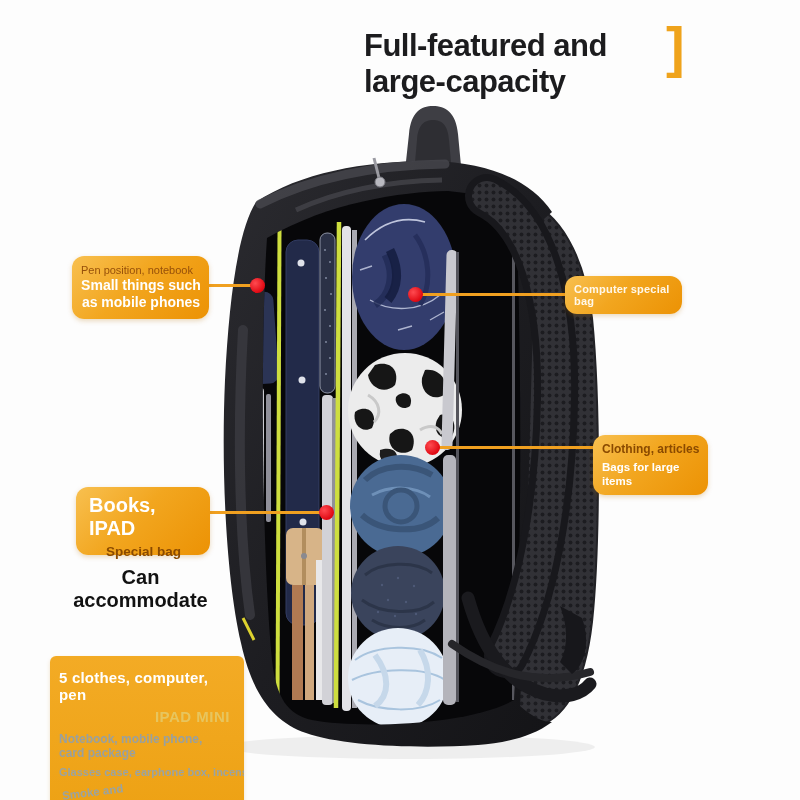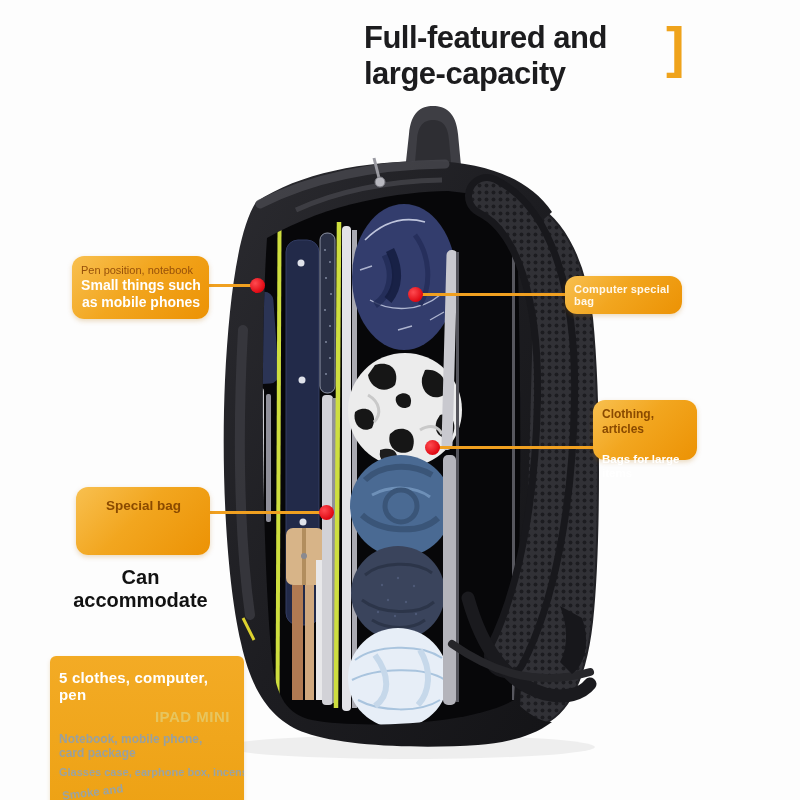--- a/index.html
+++ b/index.html
@@ -8,21 +8,21 @@
     background:#fdfdfd;
     font-family:"Liberation Sans",sans-serif;
   }
   
   .tagline{
     position:absolute;left:98px;top:30px;
     font-size:21px;font-weight:bold;color:#f0d335;letter-spacing:.5px;
     text-shadow:0 0 1px rgba(240,211,53,.45);
   }
   .main-title{
-    position:absolute;left:364px;top:20px;
+    position:absolute;left:364px;top:28px;
     font-size:31px;line-height:36px;font-weight:bold;color:#1c1c1e;
     letter-spacing:-.5px;
   }
   .bracket{
     position:absolute;left:666px;top:14px;
     font-size:56px;font-weight:bold;color:#efa31c;
   }
   
   .callout{
     position:absolute;z-index:4;border-radius:12px;
@@ -33,21 +33,21 @@
   .co-line{position:absolute;z-index:2;height:3px;background:#f0a020;}
   .co-dot{
     position:absolute;z-index:3;width:15px;height:15px;border-radius:50%;
     background:radial-gradient(circle at 35% 35%,#ff4a50,#df0812 70%);
   }
   .co-small{font-size:11px;font-weight:normal;color:#96500a;line-height:14px;}
   .co-big{font-size:14px;font-weight:bold;color:#ffffff;line-height:17px;text-align:center;}
   #callout-computer{display:flex;align-items:flex-start;justify-content:center;}
   #callout-computer .co-label{font-size:11px;font-weight:bold;color:#fff8ea;letter-spacing:.2px;}
   #callout-clothing .co-title{font-size:12px;font-weight:bold;color:#8a4a00;line-height:15px;}
-  #callout-clothing .co-sub{font-size:11.5px;font-weight:bold;color:#ffffff;line-height:14px;margin-top:15px;}
+  #callout-clothing .co-sub{font-size:11.5px;font-weight:bold;color:#ffffff;line-height:14px;margin-top:3px;}
   #callout-books .co-title{font-size:20px;font-weight:bold;color:#ffffff;line-height:23px;margin-left:4px;}
   #callout-books .co-sub{font-size:13.5px;font-weight:bold;color:#8a4a00;line-height:16px;margin-top:4px;text-align:center;}
   
   .can-acc{
     position:absolute;left:48px;top:566px;width:185px;z-index:4;
     text-align:center;font-size:20px;line-height:23px;font-weight:bold;color:#121212;
   }
   .capacity-box{
     position:absolute;left:50px;top:656px;width:194px;height:164px;z-index:4;
     background:linear-gradient(180deg,#f3ab25 0%,#eda113 100%);
@@ -244,26 +244,27 @@
   <div class="callout" id="callout-pen" style="left:72px;top:256px;width:137px;height:63px;">
     <div class="co-small">Pen position, notebook</div>
     <div class="co-big">Small things such</div>
     <div class="co-big">as mobile phones</div>
   </div>
 
   <div class="callout" id="callout-computer" style="left:565px;top:276px;width:117px;height:38px;">
     <div class="co-label">Computer special bag</div>
   </div>
 
-  <div class="callout" id="callout-clothing" style="left:593px;top:400px;width:104px;height:60px;">
+  <div class="callout" id="callout-clothing" style="left:593px;top:435px;width:115px;height:60px;">
     <div class="co-title">Clothing, articles</div>
     <div class="co-sub">Bags for large items</div>
   </div>
 
   <div class="callout" id="callout-books" style="left:76px;top:487px;width:134px;height:68px;">
+    <div class="co-title">Books, IPAD</div>
     <div class="co-sub">Special bag</div>
   </div>
 
   <div class="can-acc">
     <div>Can</div>
     <div>accommodate</div>
   </div>
 
   <div class="capacity-box">
     <div class="cap-l1">5 clothes, computer, pen</div>

